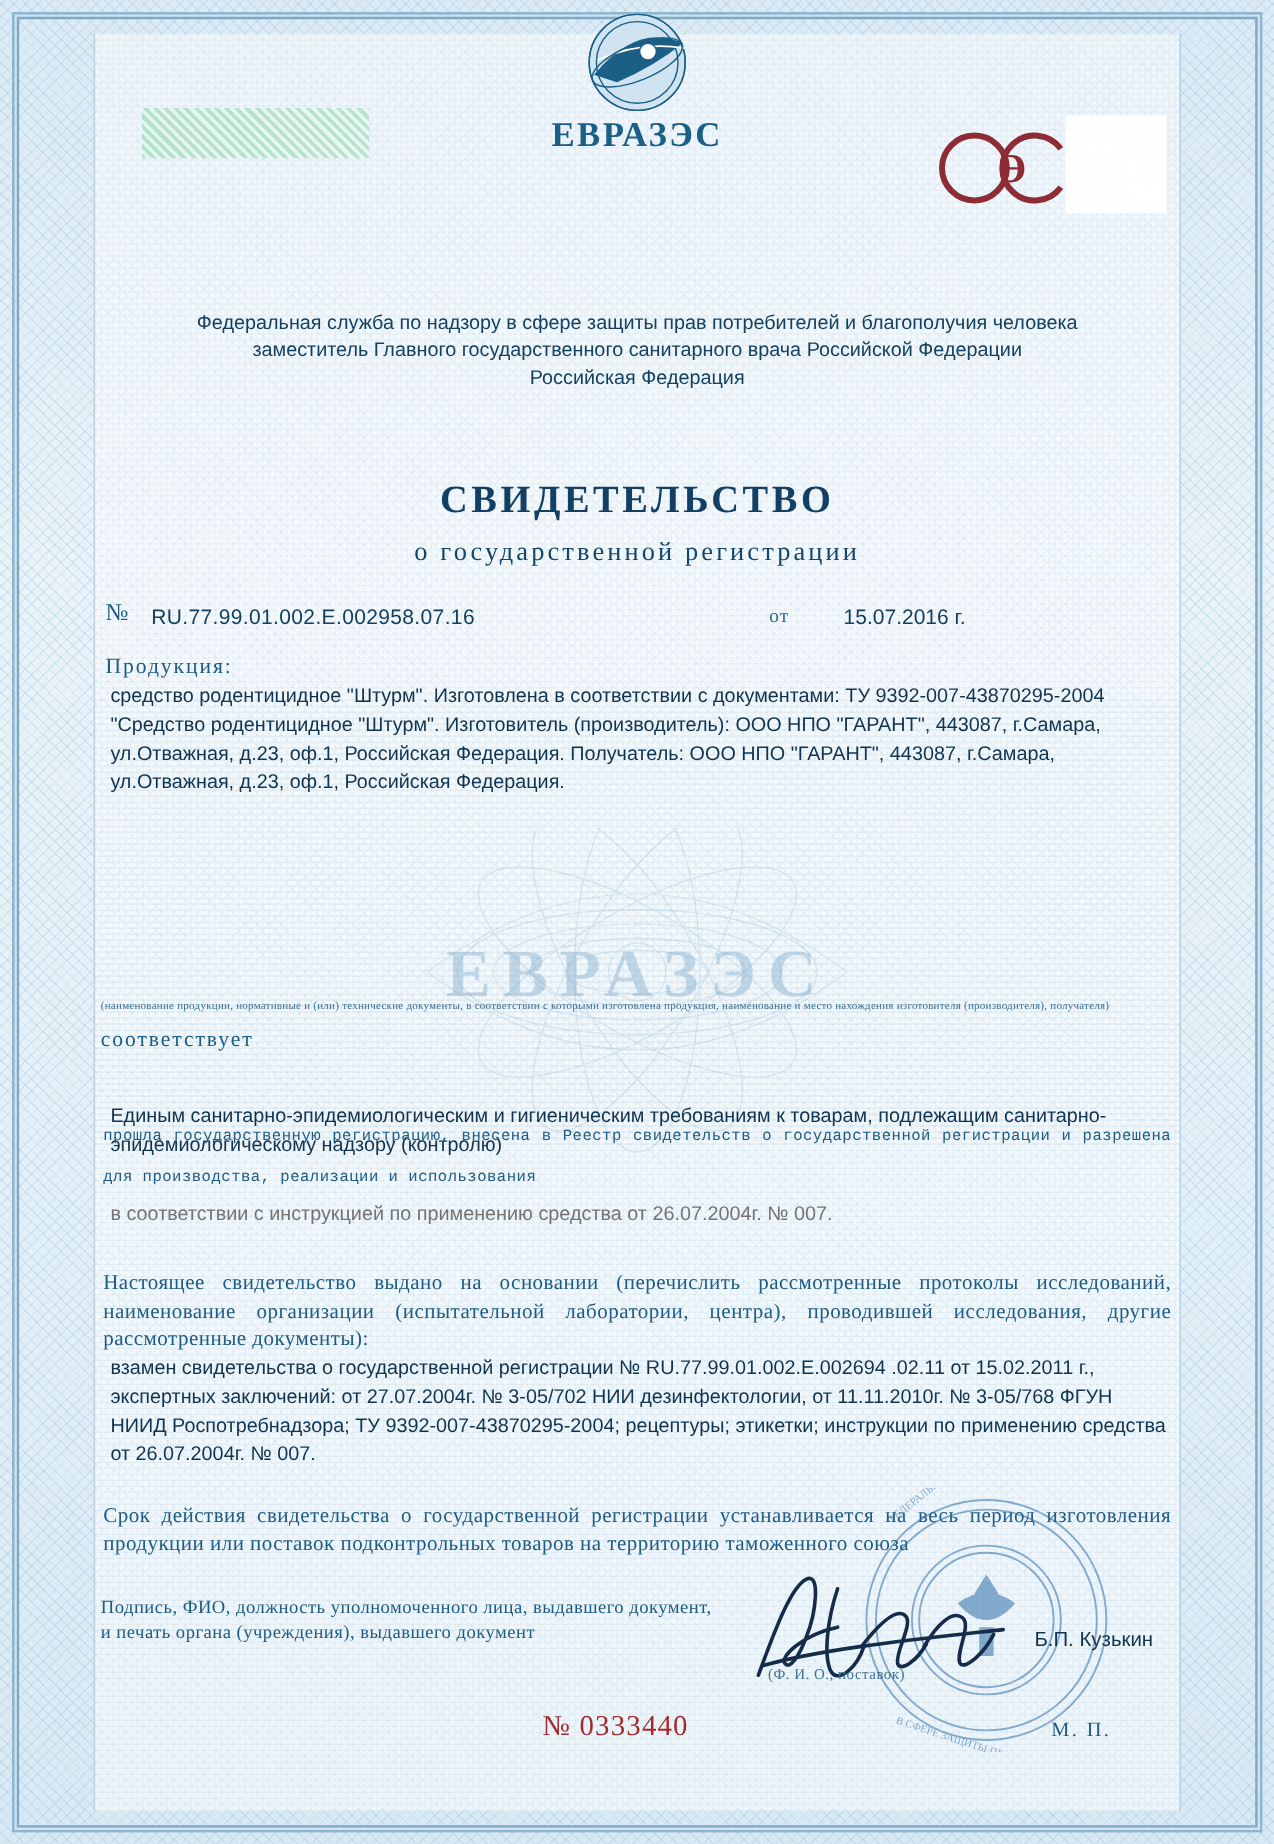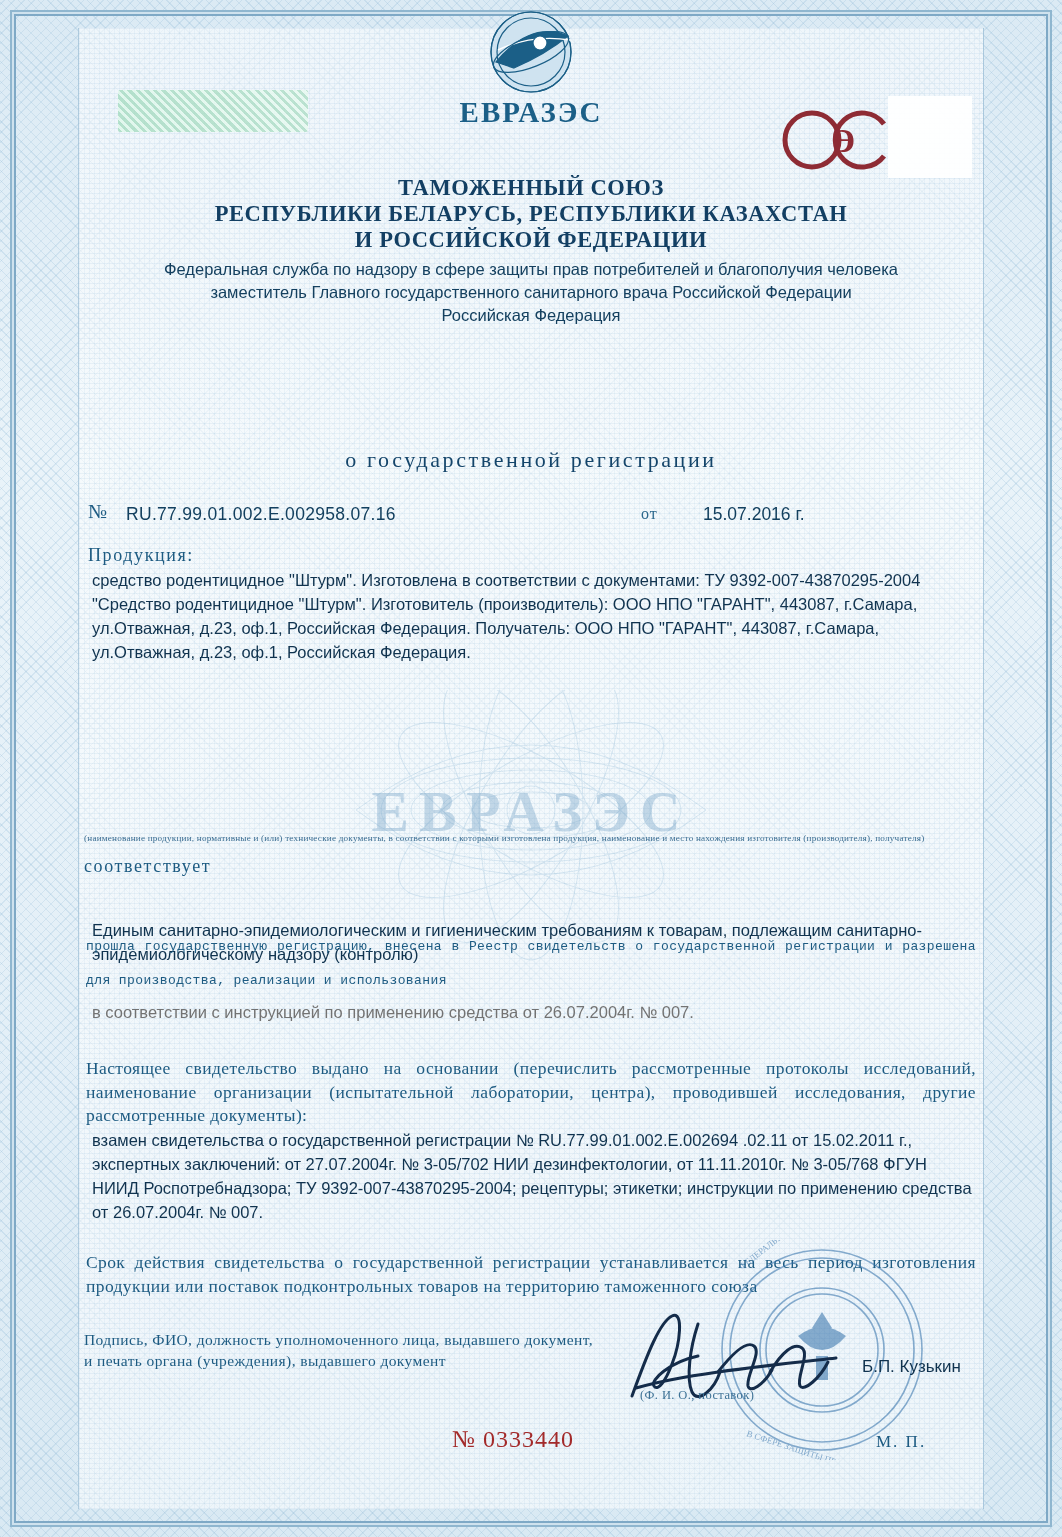--- a/index.html
+++ b/index.html
@@ -421,33 +421,29 @@
       </svg>
       <div class="logo-name">ЕВРАЗЭС</div>
     </div>
 
     <svg class="se-emblem" viewBox="0 0 126 72">
       <circle cx="40" cy="36" r="27" fill="none" stroke="#8e2b34" stroke-width="5"></circle>
       <path d="M112 20 A27 27 0 1 0 112 52" fill="none" stroke="#8e2b34" stroke-width="5"></path>
       <text x="60" y="48" font-family="Liberation Serif, serif" font-size="34" font-weight="bold" fill="#8e2b34">Э</text>
     </svg>
 
-    <div class="cu-title">
-      <div>ТАМОЖЕННЫЙ СОЮЗ</div>
-      <div>РЕСПУБЛИКИ БЕЛАРУСЬ, РЕСПУБЛИКИ КАЗАХСТАН</div>
-      <div>И РОССИЙСКОЙ ФЕДЕРАЦИИ</div>
-    </div>
 
     <div class="authority">
       <div>Федеральная служба по надзору в сфере защиты прав потребителей и благополучия человека</div>
       <div>заместитель Главного государственного санитарного врача Российской Федерации</div>
       <div>Российская Федерация</div>
     </div>
 
 
+    <div class="cert-title">СВИДЕТЕЛЬСТВО</div>
     <div class="cert-sub">о государственной регистрации</div>
 
     <div class="num-label">№</div>
     <div class="num-value">RU.77.99.01.002.Е.002958.07.16</div>
     <div class="ot-label">от</div>
     <div class="date-value">15.07.2016 г.</div>
 
     <div class="prod-label">Продукция:</div>
     <div class="prod-text">средство родентицидное "Штурм". Изготовлена в соответствии с документами: ТУ 9392-007-43870295-2004 "Средство родентицидное "Штурм". Изготовитель (производитель): ООО НПО "ГАРАНТ", 443087, г.Самара, ул.Отважная, д.23, оф.1, Российская Федерация.  Получатель: ООО НПО "ГАРАНТ", 443087, г.Самара, ул.Отважная, д.23, оф.1, Российская Федерация.</div>
     <div class="smallnote note-prod">(наименование продукции, нормативные и (или) технические документы, в соответствии с которыми изготовлена продукция, наименование и место нахождения изготовителя (производителя), получателя)</div>

